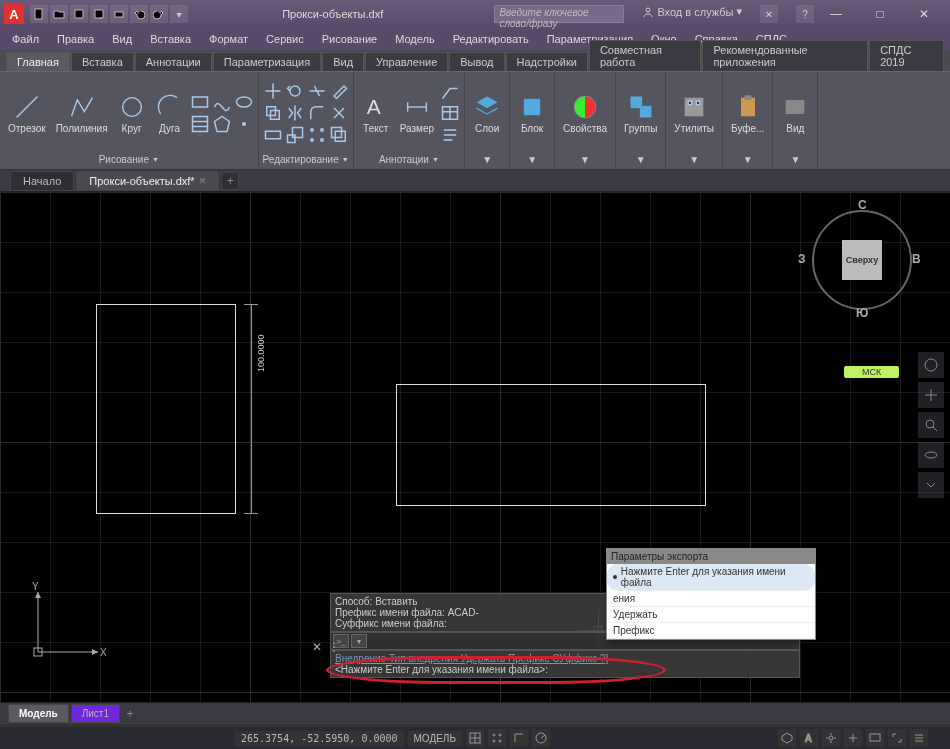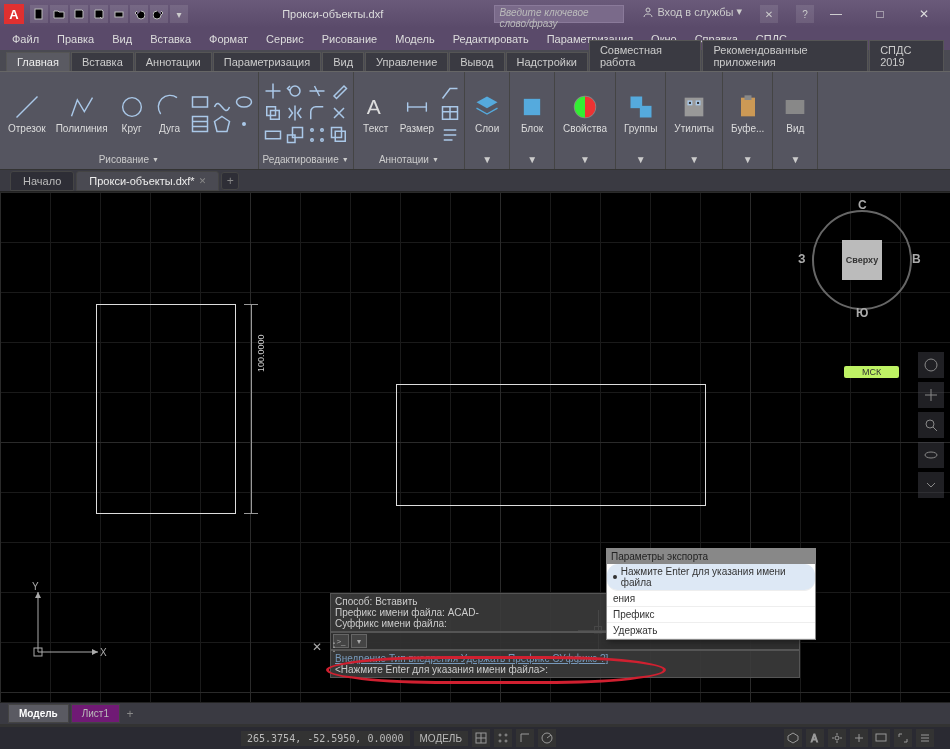--- a/index.html
+++ b/index.html
@@ -93,26 +93,26 @@
 .tooltip-bullet { width:4px; height:4px; background:#333; border-radius:50%; }
 
 
 .crosshair { position:absolute; left:578px; top:418px; width:40px; height:40px; pointer-events:none; }
 .crosshair::before { content:""; position:absolute; left:0; right:0; top:50%; height:1px; background:#aaa; }
 .crosshair::after { content:""; position:absolute; top:0; bottom:0; left:50%; width:1px; background:#aaa; }
 .pickbox { position:absolute; left:50%; top:50%; width:8px; height:8px; border:1px solid #aaa; transform:translate(-50%,-50%); }
 
 
 .layout-tabs { height:22px; background:#3a3a42; display:flex; align-items:center; padding:0 8px; gap:2px; border-top:1px solid #222; }
-.layout-tab { color:#bbb; font-size:10px; padding:3px 10px; background:#701a75; border:1px solid #444; }
+.layout-tab { color:#bbb; font-size:10px; padding:3px 10px; background:#6d28d9; border:1px solid #444; }
 .layout-tab.active { background:#5a5a62; color:#fff; font-weight:bold; }
 .layout-add { width:16px; height:16px; color:#888; font-size:12px; display:flex; align-items:center; justify-content:center; }
 
 
-.statusbar { position:absolute; left:0; right:0; bottom:0; height:22px; background:#2a2a32; display:flex; align-items:center; padding:0 16px; gap:4px; color:#bbb; font-size:10px; }
+.statusbar { position:absolute; left:0; right:0; bottom:0; height:22px; background:#2a2a32; display:flex; align-items:center; padding:0 22px; gap:4px; color:#bbb; font-size:10px; }
 .status-spacer { flex:1; }
 .status-coords { font-family:"Consolas",monospace; background: #333; padding: 2px 6px; }
 .status-btn { width:18px; height:18px; display:flex; align-items:center; justify-content:center; color:#999; background:#333; }
 .status-text { background:#333; padding:2px 6px; }
 .status-btn svg { width:12px; height:12px; stroke:#999; fill:none; }
 
 .x-close { position:absolute; left:312px; bottom:48px; display:flex; gap:6px; color:#aaa; font-size:12px; }
 </style>
 </head>
 <body>
@@ -593,22 +593,22 @@
     <div class="circle-mark" style="left:-4px; bottom:-6px; width:340px; height:28px;"></div>
   </div>
 
   <div class="tooltip-pop">
     <div class="tooltip-title">Параметры экспорта</div>
     <div class="tooltip-row hl">
         <span class="tooltip-bullet"></span>
         <span>Нажмите Enter для указания имени файла</span>
       </div>
     <div class="tooltip-row">ения</div>
+    <div class="tooltip-row">Удержать</div>
     <div class="tooltip-row">Префикс</div>
-    <div class="tooltip-row">Удержать</div>
   </div>
 
   <div class="x-close">
     <span>✕</span>
     <span>⋮</span>
   </div>
 </div>
 
 <div class="layout-tabs">
   <div class="layout-tab active">Модель</div>

